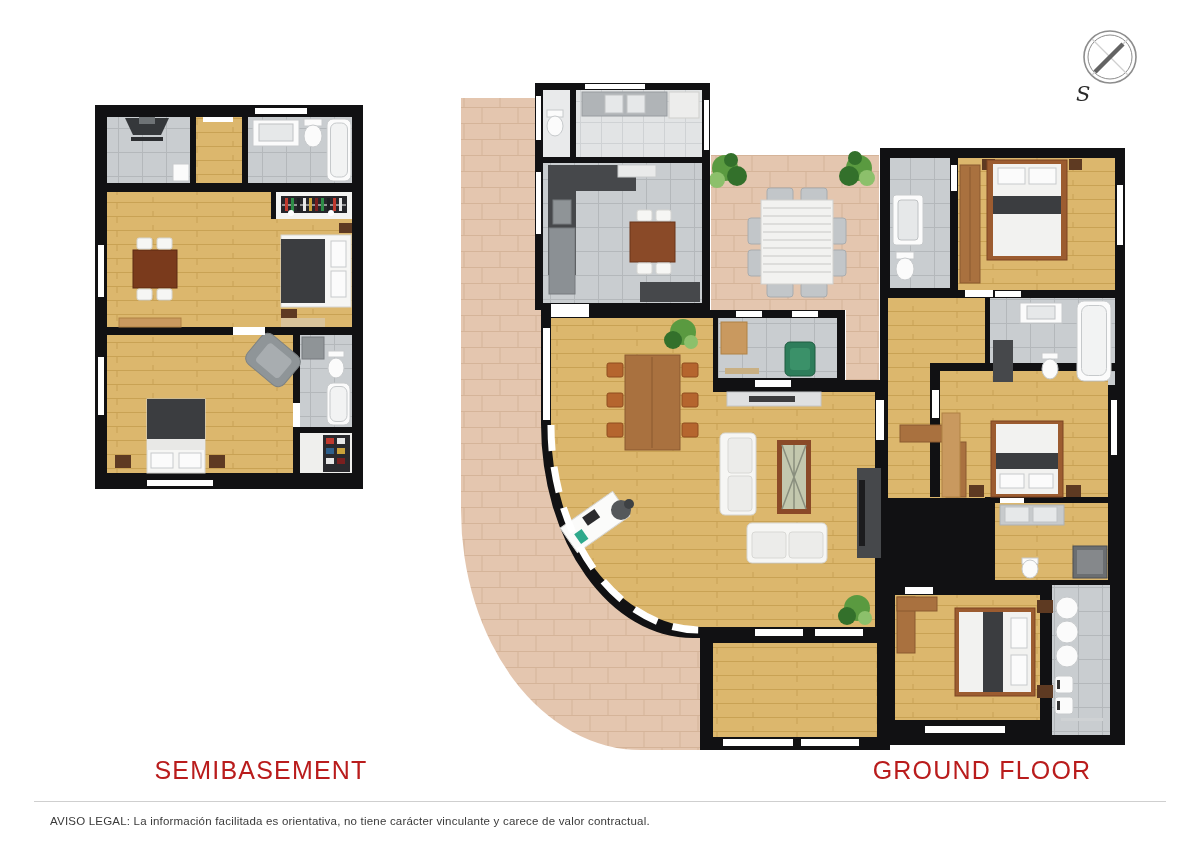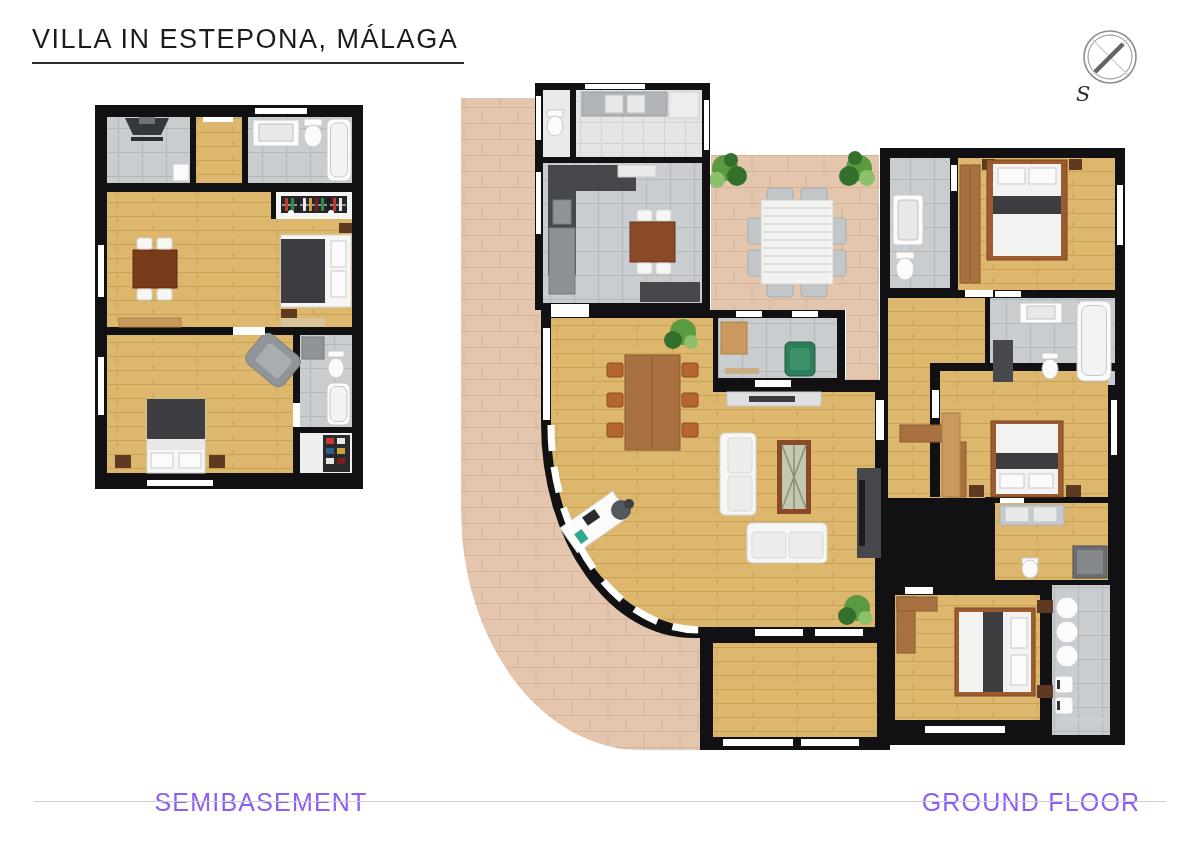--- a/index.html
+++ b/index.html
@@ -15,23 +15,23 @@
   .page{position:relative;width:1200px;height:848px;background:#fff;overflow:hidden;
         font-family:"Liberation Sans",sans-serif;color:var(--text-dark);}
   .title{position:absolute;left:32px;top:24px;font-size:27px;font-weight:400;
          letter-spacing:1.5px;color:#1b1b1b;border-bottom:2px solid #2a2a2a;
          padding:0 6px 7px 0;margin:0;white-space:nowrap;}
   .compass{position:absolute;left:1074px;top:26px;width:70px;height:80px;}
   .compass-s{position:absolute;left:2px;top:56px;font-family:"DejaVu Serif",serif;
              font-style:italic;font-size:21px;color:#2a2a2a;}
   .plan{position:absolute;}
   .plan-label{position:absolute;top:756px;font-size:25px;letter-spacing:1.2px;
-              color:#8b5cf6;white-space:nowrap;transform:translateX(-50%);margin-top:32px;}
+              color:#b91c1c;white-space:nowrap;transform:translateX(-50%);}
   .label-left{left:261px;}
-  .label-right{left:1031px;}
+  .label-right{left:982px;}
   .footer-rule{position:absolute;left:34px;right:34px;top:801px;height:0;
                border-top:1px solid var(--rule);}
   .legal{position:absolute;top:815px;font-size:11.5px;color:#3a3a3a;letter-spacing:.2px;}
   .legal-es{left:50px;}
   .legal-en{left:680px;}
 
   
   .wall{fill:var(--wall);}
   .white{fill:#ffffff;}
   .fix{fill:#fbfbfb;stroke:#c7cacc;stroke-width:1;}
@@ -54,21 +54,20 @@
   .pf-tile{fill:var(--tile);} .ps-tile{stroke:var(--tile-line);stroke-width:1;}
   .pf-tilel{fill:var(--tile-light);} .ps-tilel{stroke:var(--tile-light-line);stroke-width:1;}
   .pf-pav{fill:var(--paving);} .ps-pav{stroke:var(--paving-line);stroke-width:1;}
   .cline{stroke:#8d8d8d;fill:none;}
 </style>
 </head>
 <body>
 
 <div class="page">
 
-  <h1 class="title">VILLA IN ESTEPONA, MÁLAGA</h1>
 
   <svg width="0" height="0" style="position:absolute">
     <defs>
       <pattern id="pWood" patternUnits="userSpaceOnUse" width="80" height="14">
         <rect width="80" height="14" class="pf-wood"></rect>
         <path d="M0 13.5H80 M22 0V6 M58 8V14" fill="none" class="ps-wood"></path>
       </pattern>
       <pattern id="pTile" patternUnits="userSpaceOnUse" width="24" height="24">
         <rect width="24" height="24" class="pf-tile"></rect>
         <path d="M23.5 0V24 M0 23.5H24" fill="none" class="ps-tile"></path>
@@ -452,13 +451,14 @@
     <rect x="540" y="231" width="26" height="6" class="white"></rect>
     <rect x="477" y="330" width="7" height="28" class="white"></rect>
     <rect x="545" y="438" width="24" height="5" class="white"></rect>
     <rect x="450" y="527" width="28" height="7" class="white"></rect>
   </svg>
 
   <div class="plan-label label-left">SEMIBASEMENT</div>
   <div class="plan-label label-right">GROUND FLOOR</div>
 
   <div class="footer-rule"></div>
+  <div class="legal legal-es">AVISO LEGAL: La información facilitada es orientativa, no tiene carácter vinculante y carece de valor contractual.</div>
 </div>
 
 </body></html>

